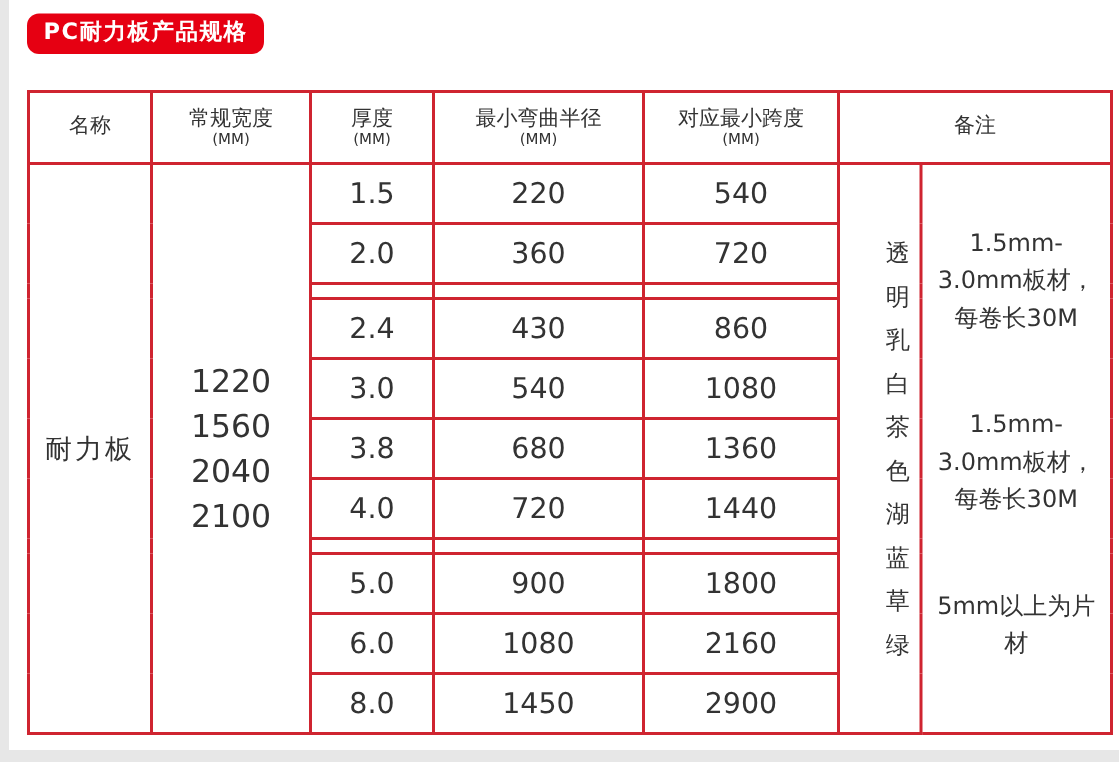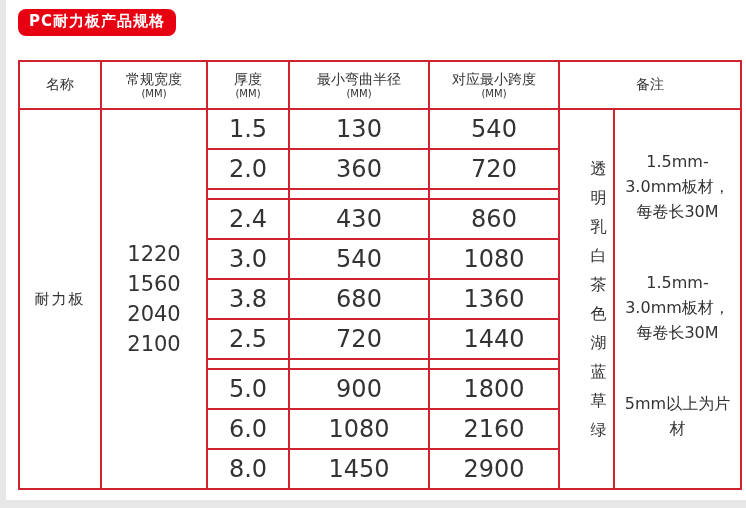--- a/index.html
+++ b/index.html
@@ -38,22 +38,22 @@
     padding:0;
     font-weight:normal;
   }
   .spec thead tr { height:48px; }
   tr.data-row   { height:40px; }
   tr.spacer-row { height:10px; }
 
   th .main { display:block; font-size:14px; line-height:1.25; }
   th .unit { display:block; font-size:10px; line-height:1.15; }
 
-  td.num  { font-size:24px;border-radius:12px; }
-  td.name-cell { font-size:15px; letter-spacing:2px; }
+  td.num  { font-size:19px;border-radius:12px; }
+  td.name-cell { font-size:18px; letter-spacing:2px; }
 
   .widths-wrap span { display:block; font-size:21px; line-height:30px; }
   .colors-wrap span { display:block; font-size:16px; line-height:29px;padding-left:24px; }
 
   .notes-wrap {
     height:316px;
     box-sizing:border-box;
     display:flex; flex-direction:column;
     justify-content:space-between;
     align-items:center;
@@ -114,21 +114,21 @@
       <td rowspan="11" class="name-cell">耐力板</td>
       <td rowspan="11">
         <div class="widths-wrap">
           <span>1220</span>
           <span>1560</span>
           <span>2040</span>
           <span>2100</span>
         </div>
       </td>
       <td class="num">1.5</td>
-      <td class="num">130</td>
+      <td class="num">220</td>
       <td class="num">540</td>
       <td rowspan="11">
         <div class="colors-wrap">
           <span>透明</span>
           <span>乳白</span>
           <span>茶色</span>
           <span>湖蓝</span>
           <span>草绿</span>
         </div>
       </td>
@@ -159,21 +159,21 @@
       <td class="num">3.0</td>
       <td class="num">540</td>
       <td class="num">1080</td>
     </tr>
     <tr class="data-row">
       <td class="num">3.8</td>
       <td class="num">680</td>
       <td class="num">1360</td>
     </tr>
     <tr class="data-row">
-      <td class="num">2.5</td>
+      <td class="num">4.0</td>
       <td class="num">720</td>
       <td class="num">1440</td>
     </tr>
     <tr class="spacer-row">
         <td></td>
         <td></td>
         <td></td>
       </tr>
     <tr class="data-row">
       <td class="num">5.0</td>

